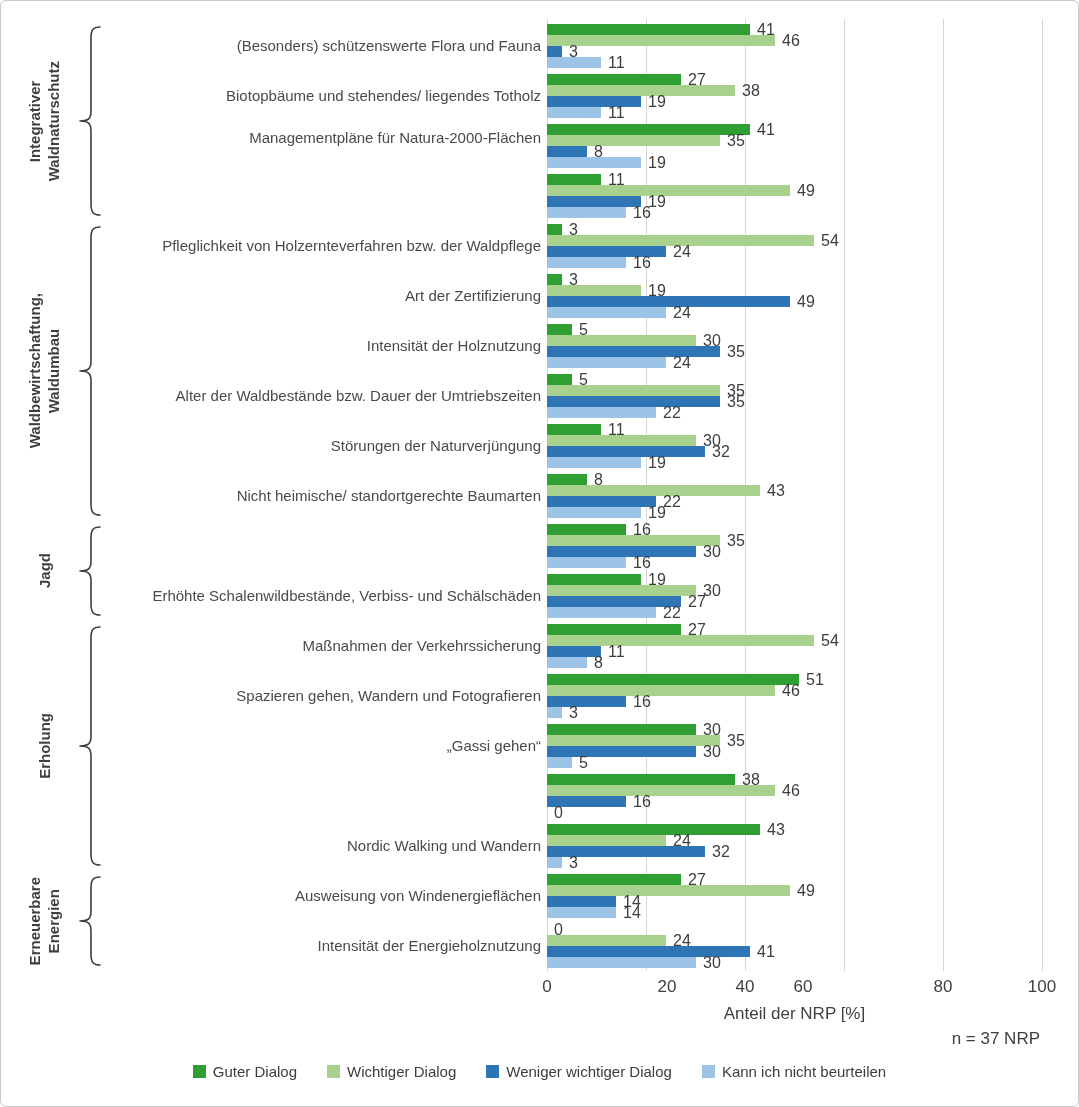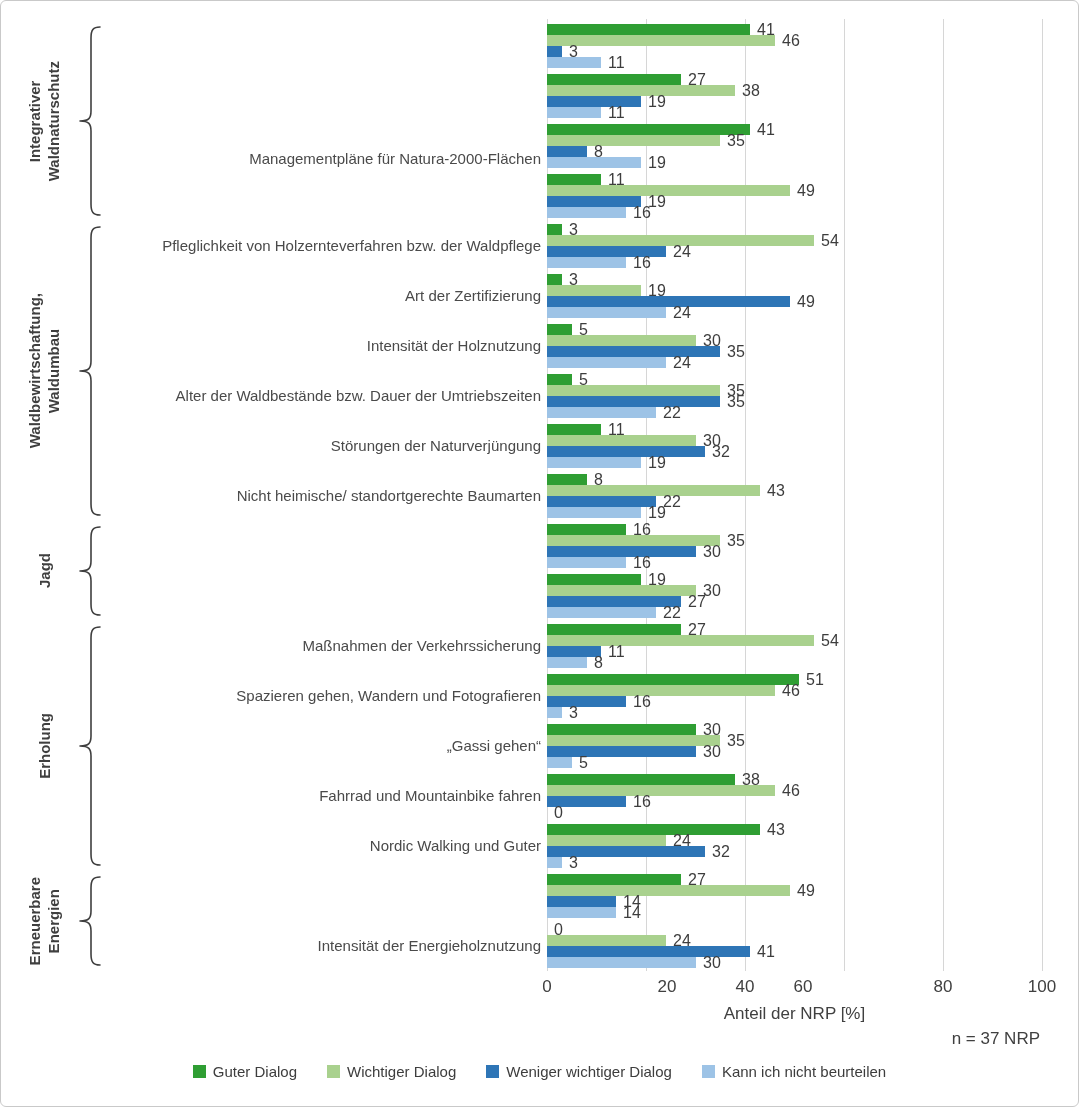--- a/index.html
+++ b/index.html
@@ -44,37 +44,39 @@
       <div class="gridline" style="left: 744px;"></div>
       <div class="gridline" style="left: 843px;"></div>
       <div class="gridline" style="left: 942px;"></div>
       <div class="gridline" style="left: 1041px;"></div>
       <div class="tick" style="left: 546px;">0</div>
       <div class="tick" style="left: 666px;">20</div>
       <div class="tick" style="left: 744px;">40</div>
       <div class="tick" style="left: 802px;">60</div>
       <div class="tick" style="left: 942px;">80</div>
       <div class="tick" style="left: 1041px;">100</div>
+      <div class="cat" style="top: 20px;">(Besonders) schützenswerte Flora und Fauna</div>
       <div class="bar" style="top: 23px; left: 546px; width: 203px; background: rgb(47, 158, 51);"></div>
       <div class="val" style="top: 20px; left: 756px;">41</div>
       <div class="bar" style="top: 34px; left: 546px; width: 228px; background: rgb(169, 209, 142);"></div>
       <div class="val" style="top: 31px; left: 781px;">46</div>
       <div class="bar" style="top: 45px; left: 546px; width: 15px; background: rgb(46, 117, 182);"></div>
       <div class="val" style="top: 42px; left: 568px;">3</div>
       <div class="bar" style="top: 56px; left: 546px; width: 54px; background: rgb(157, 195, 230);"></div>
       <div class="val" style="top: 53px; left: 607px;">11</div>
+      <div class="cat" style="top: 70px;">Biotopbäume und stehendes/ liegendes Totholz</div>
       <div class="bar" style="top: 73px; left: 546px; width: 134px; background: rgb(47, 158, 51);"></div>
       <div class="val" style="top: 70px; left: 687px;">27</div>
       <div class="bar" style="top: 84px; left: 546px; width: 188px; background: rgb(169, 209, 142);"></div>
       <div class="val" style="top: 81px; left: 741px;">38</div>
       <div class="bar" style="top: 95px; left: 546px; width: 94px; background: rgb(46, 117, 182);"></div>
       <div class="val" style="top: 92px; left: 647px;">19</div>
       <div class="bar" style="top: 106px; left: 546px; width: 54px; background: rgb(157, 195, 230);"></div>
       <div class="val" style="top: 103px; left: 607px;">11</div>
-      <div class="cat" style="top: 133px;">Managementpläne für Natura-2000-Flächen</div>
+      <div class="cat" style="top: 112px;">Managementpläne für Natura-2000-Flächen</div>
       <div class="bar" style="top: 123px; left: 546px; width: 203px; background: rgb(47, 158, 51);"></div>
       <div class="val" style="top: 120px; left: 756px;">41</div>
       <div class="bar" style="top: 134px; left: 546px; width: 173px; background: rgb(169, 209, 142);"></div>
       <div class="val" style="top: 131px; left: 726px;">35</div>
       <div class="bar" style="top: 145px; left: 546px; width: 40px; background: rgb(46, 117, 182);"></div>
       <div class="val" style="top: 142px; left: 593px;">8</div>
       <div class="bar" style="top: 156px; left: 546px; width: 94px; background: rgb(157, 195, 230);"></div>
       <div class="val" style="top: 153px; left: 647px;">19</div>
       <div class="bar" style="top: 173px; left: 546px; width: 54px; background: rgb(47, 158, 51);"></div>
       <div class="val" style="top: 170px; left: 607px;">11</div>
@@ -157,20 +159,21 @@
 Waldumbau</span>
       </div>
       <div class="bar" style="top: 523px; left: 546px; width: 79px; background: rgb(47, 158, 51);"></div>
       <div class="val" style="top: 520px; left: 632px;">16</div>
       <div class="bar" style="top: 534px; left: 546px; width: 173px; background: rgb(169, 209, 142);"></div>
       <div class="val" style="top: 531px; left: 726px;">35</div>
       <div class="bar" style="top: 545px; left: 546px; width: 149px; background: rgb(46, 117, 182);"></div>
       <div class="val" style="top: 542px; left: 702px;">30</div>
       <div class="bar" style="top: 556px; left: 546px; width: 79px; background: rgb(157, 195, 230);"></div>
       <div class="val" style="top: 553px; left: 632px;">16</div>
+      <div class="cat" style="top: 570px;">Erhöhte Schalenwildbestände, Verbiss- und Schälschäden</div>
       <div class="bar" style="top: 573px; left: 546px; width: 94px; background: rgb(47, 158, 51);"></div>
       <div class="val" style="top: 570px; left: 647px;">19</div>
       <div class="bar" style="top: 584px; left: 546px; width: 149px; background: rgb(169, 209, 142);"></div>
       <div class="val" style="top: 581px; left: 702px;">30</div>
       <div class="bar" style="top: 595px; left: 546px; width: 134px; background: rgb(46, 117, 182);"></div>
       <div class="val" style="top: 592px; left: 687px;">27</div>
       <div class="bar" style="top: 606px; left: 546px; width: 109px; background: rgb(157, 195, 230);"></div>
       <div class="val" style="top: 603px; left: 662px;">22</div>
       <div class="brace" style="top: 525px; height: 90px;">
         <svg width="26" height="90" viewBox="0 0 26 90" xmlns="http://www.w3.org/2000/svg">
@@ -200,46 +203,46 @@
       <div class="val" style="top: 703px; left: 568px;">3</div>
       <div class="cat" style="top: 720px;">„Gassi gehen“</div>
       <div class="bar" style="top: 723px; left: 546px; width: 149px; background: rgb(47, 158, 51);"></div>
       <div class="val" style="top: 720px; left: 702px;">30</div>
       <div class="bar" style="top: 734px; left: 546px; width: 173px; background: rgb(169, 209, 142);"></div>
       <div class="val" style="top: 731px; left: 726px;">35</div>
       <div class="bar" style="top: 745px; left: 546px; width: 149px; background: rgb(46, 117, 182);"></div>
       <div class="val" style="top: 742px; left: 702px;">30</div>
       <div class="bar" style="top: 756px; left: 546px; width: 25px; background: rgb(157, 195, 230);"></div>
       <div class="val" style="top: 753px; left: 578px;">5</div>
-      <div class="cat" style="top: 770px;">Fahrrad und Mountainbike fahren</div>
       <div class="bar" style="top: 773px; left: 546px; width: 188px; background: rgb(47, 158, 51);"></div>
       <div class="val" style="top: 770px; left: 741px;">38</div>
       <div class="bar" style="top: 784px; left: 546px; width: 228px; background: rgb(169, 209, 142);"></div>
       <div class="val" style="top: 781px; left: 781px;">46</div>
       <div class="bar" style="top: 795px; left: 546px; width: 79px; background: rgb(46, 117, 182);"></div>
       <div class="val" style="top: 792px; left: 632px;">16</div>
       <div class="bar" style="top: 806px; left: 546px; width: 0px; background: rgb(157, 195, 230);"></div>
       <div class="val" style="top: 803px; left: 553px;">0</div>
-      <div class="cat" style="top: 820px;">Nordic Walking und Guter</div>
+      <div class="cat" style="top: 820px;">Nordic Walking und Wandern</div>
       <div class="bar" style="top: 823px; left: 546px; width: 213px; background: rgb(47, 158, 51);"></div>
       <div class="val" style="top: 820px; left: 766px;">43</div>
       <div class="bar" style="top: 834px; left: 546px; width: 119px; background: rgb(169, 209, 142);"></div>
       <div class="val" style="top: 831px; left: 672px;">24</div>
       <div class="bar" style="top: 845px; left: 546px; width: 158px; background: rgb(46, 117, 182);"></div>
       <div class="val" style="top: 842px; left: 711px;">32</div>
       <div class="bar" style="top: 856px; left: 546px; width: 15px; background: rgb(157, 195, 230);"></div>
       <div class="val" style="top: 853px; left: 568px;">3</div>
       <div class="brace" style="top: 625px; height: 240px;">
         <svg width="26" height="240" viewBox="0 0 26 240" xmlns="http://www.w3.org/2000/svg">
           <path d="M23,1 C16,1 14,4 14,12 L14,110.0 C14,117.0 12,120.0 3,120.0 C12,120.0 14,123.0 14,130.0 L14,228.0 C14,236.0 16,239.0 23,239.0" fill="none" stroke="#3f3f3f" stroke-width="1.6" stroke-linecap="round" stroke-linejoin="round"></path>
         </svg>
       </div>
       <div class="seclab" style="top: 620px; height: 250px;">
         <span class="seclab-text">Erholung</span>
       </div>
+      <div class="cat" style="top: 870px;">Ausweisung von Windenergieflächen</div>
       <div class="bar" style="top: 873px; left: 546px; width: 134px; background: rgb(47, 158, 51);"></div>
       <div class="val" style="top: 870px; left: 687px;">27</div>
       <div class="bar" style="top: 884px; left: 546px; width: 243px; background: rgb(169, 209, 142);"></div>
       <div class="val" style="top: 881px; left: 796px;">49</div>
       <div class="bar" style="top: 895px; left: 546px; width: 69px; background: rgb(46, 117, 182);"></div>
       <div class="val" style="top: 892px; left: 622px;">14</div>
       <div class="bar" style="top: 906px; left: 546px; width: 69px; background: rgb(157, 195, 230);"></div>
       <div class="val" style="top: 903px; left: 622px;">14</div>
       <div class="cat" style="top: 920px;">Intensität der Energieholznutzung</div>
       <div class="bar" style="top: 923px; left: 546px; width: 0px; background: rgb(47, 158, 51);"></div>

